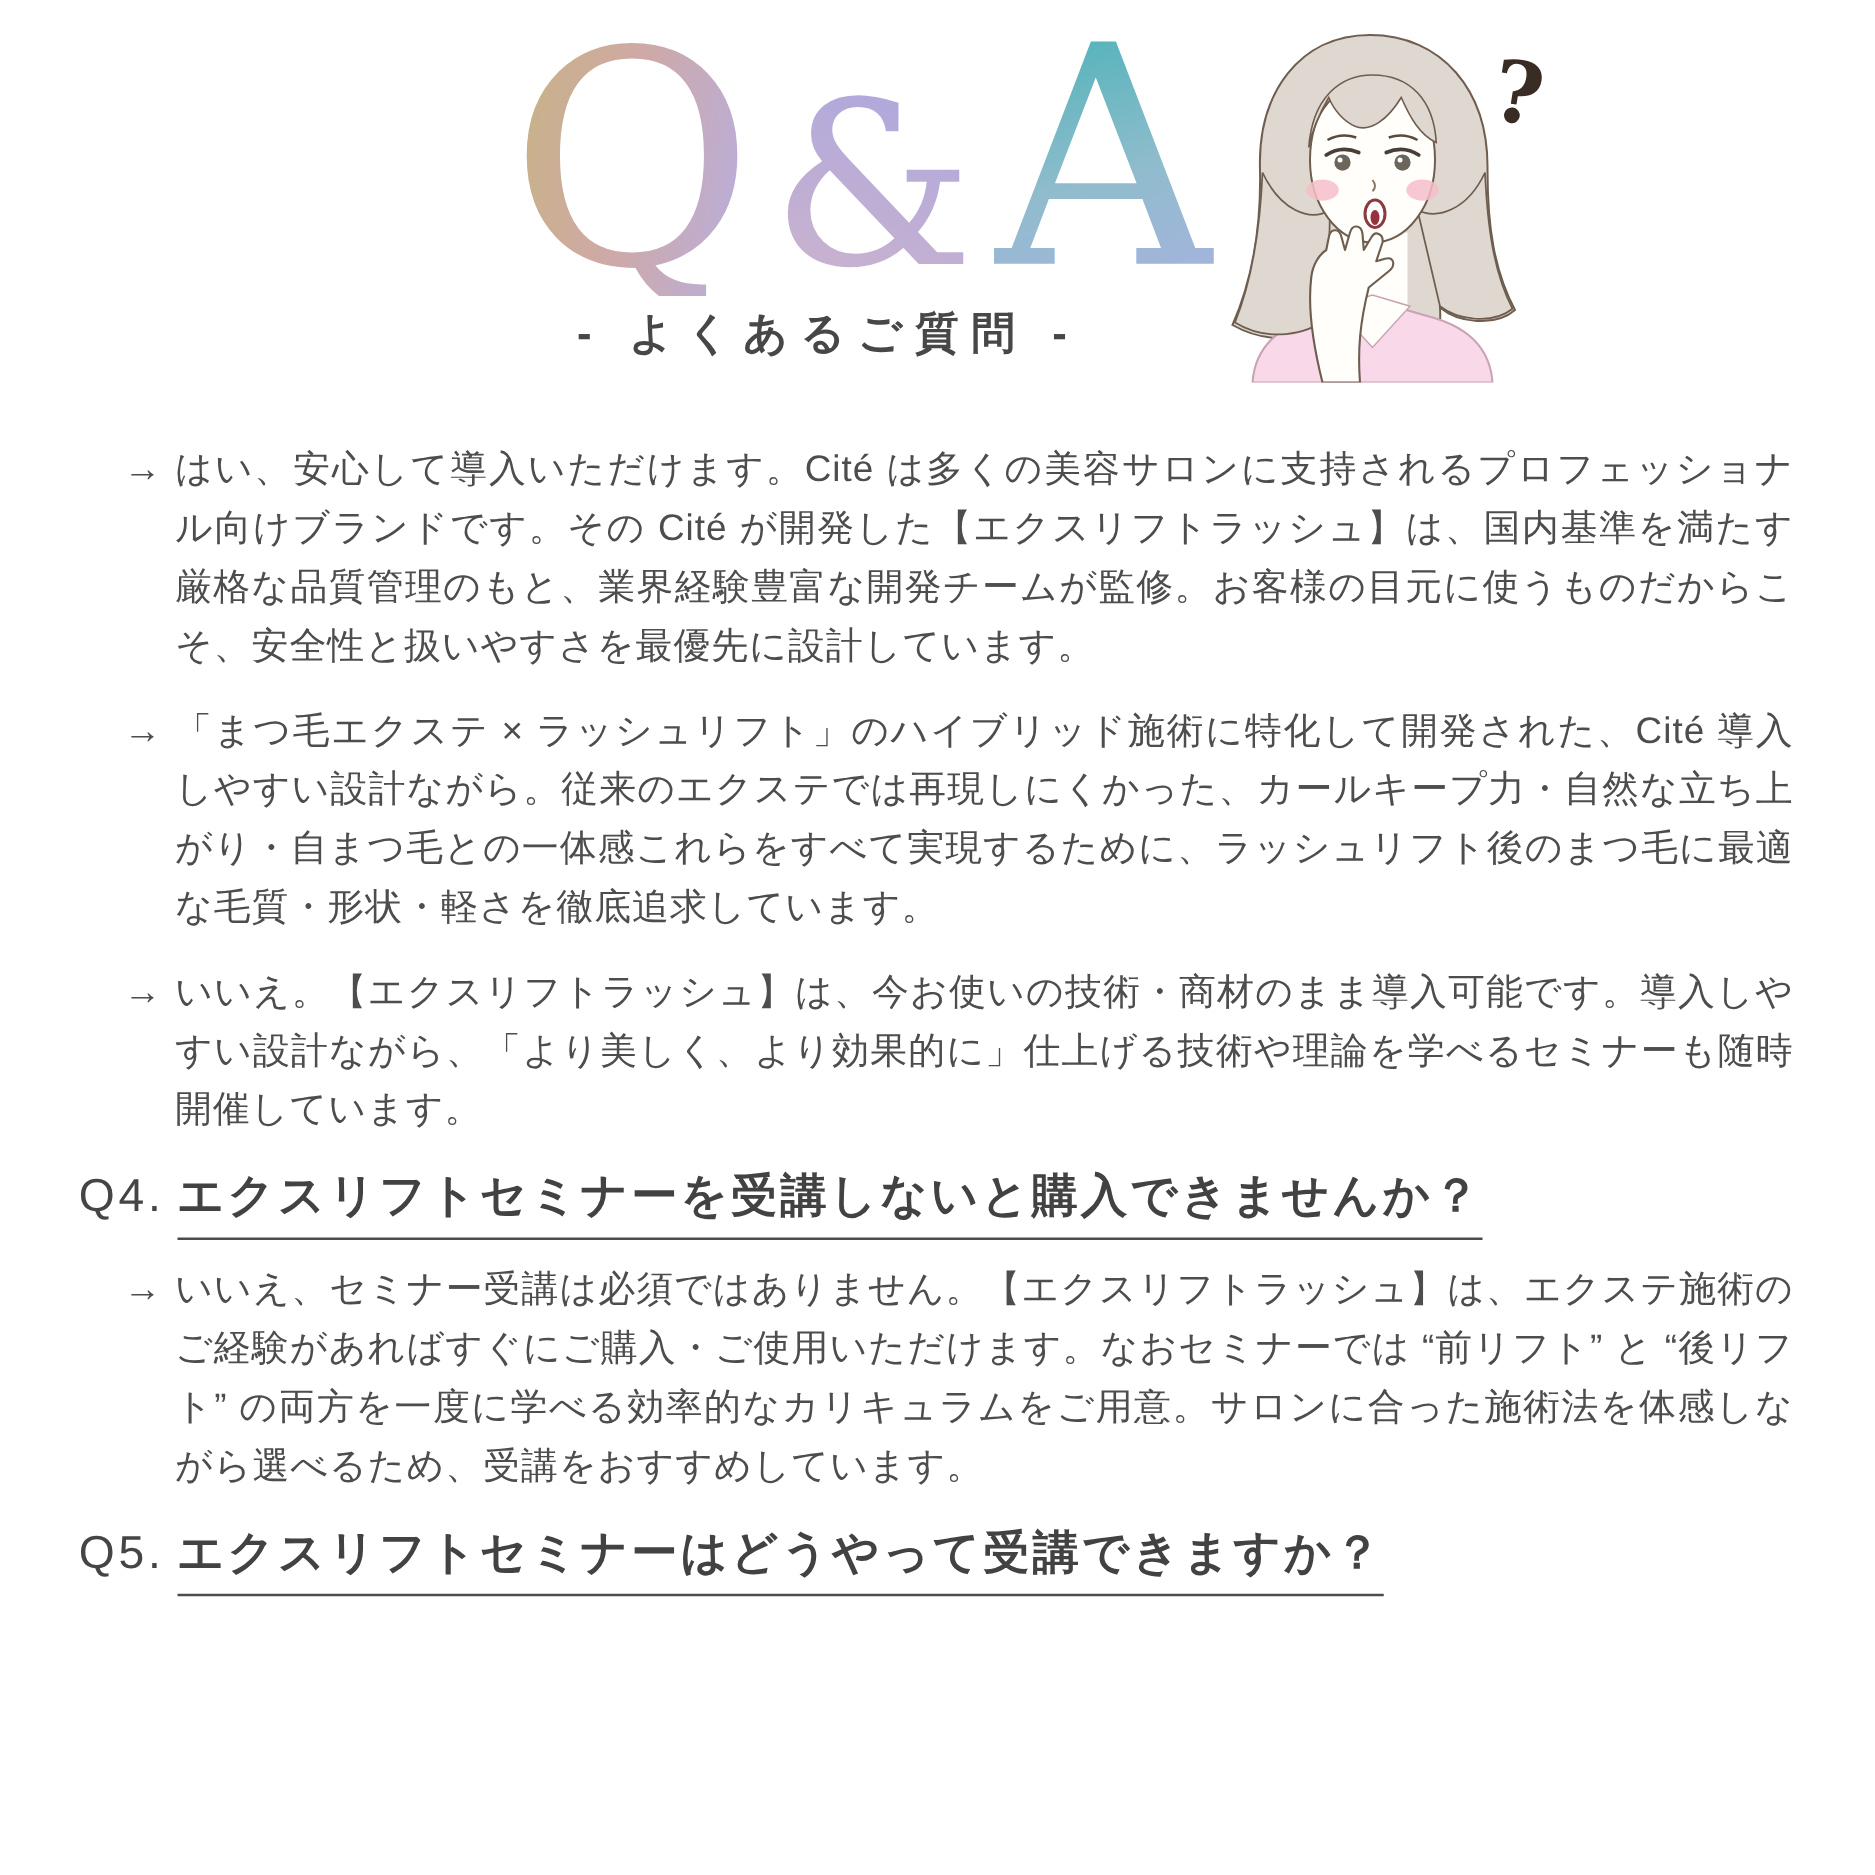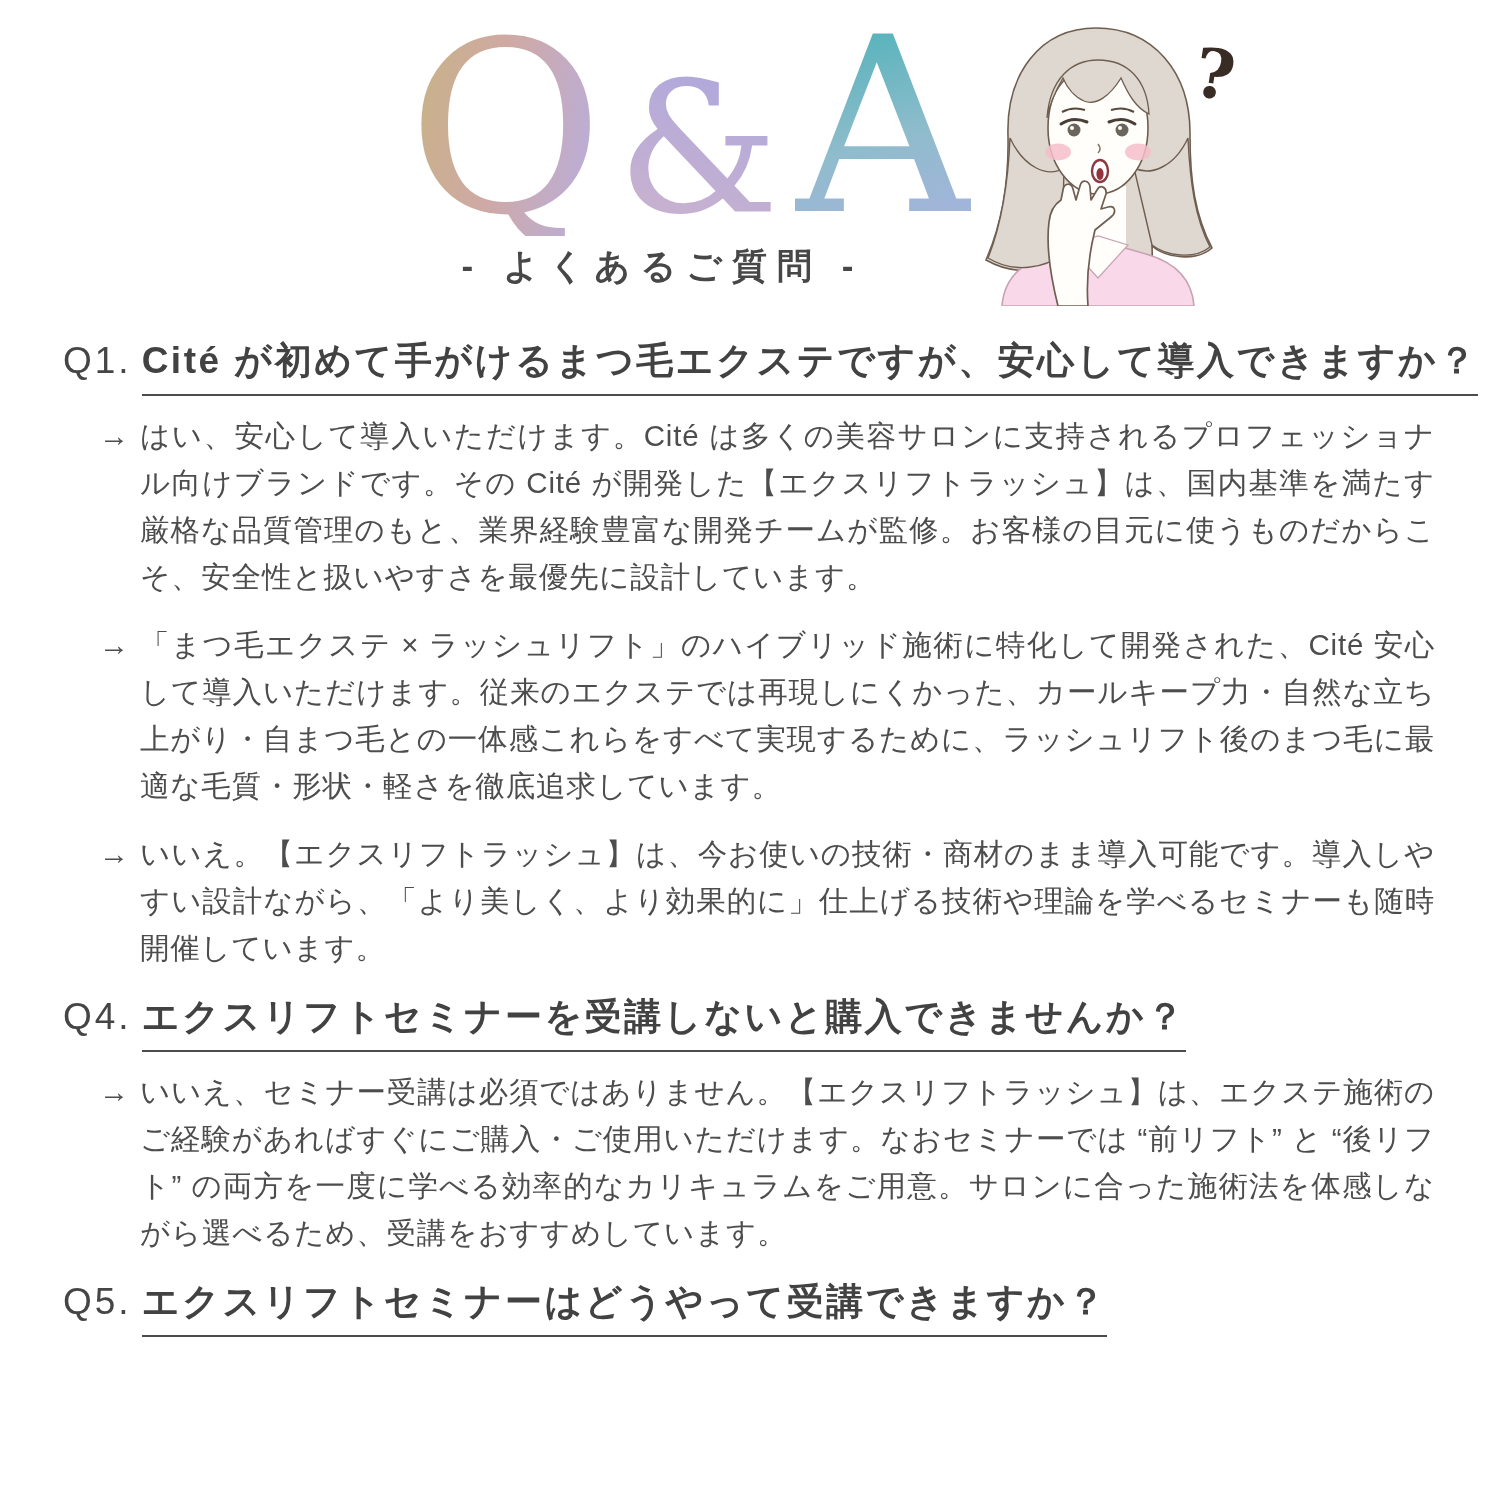--- a/index.html
+++ b/index.html
@@ -166,33 +166,30 @@
       <ellipse cx="152" cy="156" rx="3.6" ry="6" fill="#94323d"></ellipse>
 
       <path d="M110 288 C 102 256 98 228 101 204 C 102 194 107 186 113 182 L 115 172 C 116 165 123 164 125 171 L 128 182 L 132 168 C 134 161 141 162 142 169 L 143 182 L 149 172 C 152 166 159 169 158 176 L 153 191 L 160 189 C 167 187 169 194 163 199 L 147 212 C 140 240 138 262 140 288 Z" fill="#fffefb" stroke="#6f5e50" stroke-width="1.7" stroke-linejoin="round"></path>
 
       <text x="246" y="78" font-family="DejaVu Serif, Liberation Serif, serif" font-size="68" font-weight="bold" fill="#382c24" transform="rotate(9 252 60)">?</text>
     </svg>
   </header>
 
   <main class="faq-list" id="faq-list">
     <section class="faq-section">
-      <h2 class="question-row">
-        <span class="qnum">Q1.</span><span class="qtext">Cité が初めて手がけるまつ毛エクステですが、安心して導入できますか？</span>
-      </h2>
       <div class="answer">
         <span class="arrow">→</span>
         <p class="answer-text"><span>はい、安心して導入いただけます。Cité は多くの美容サロンに支持されるプロフェッショナル向けブランドです。その Cité が開発した</span><span class="seg-bold">【エクスリフトラッシュ】</span><span>は、国内基準を満たす厳格な品質管理のもと、業界経験豊富な開発チームが監修。お客様の目元に使うものだからこそ、安全性と扱いやすさを最優先に設計しています。</span></p>
       </div>
     </section>
 
     <section class="faq-section">
       <div class="answer">
         <span class="arrow">→</span>
-        <p class="answer-text"><span>「まつ毛エクステ × ラッシュリフト」のハイブリッド施術に特化して開発された、Cité 安心して導入いただけます。従来のエクステでは再現しにくかった、カールキープ力・自然な立ち上がり・自まつ毛との一体感これらをすべて実現するために、ラッシュリフト後のまつ毛に最適な毛質・形状・軽さを徹底追求しています。</span></p>
+        <p class="answer-text"><span>「まつ毛エクステ × ラッシュリフト」のハイブリッド施術に特化して開発された、Cité 導入しやすい設計ながら。従来のエクステでは再現しにくかった、カールキープ力・自然な立ち上がり・自まつ毛との一体感これらをすべて実現するために、ラッシュリフト後のまつ毛に最適な毛質・形状・軽さを徹底追求しています。</span></p>
       </div>
     </section>
 
     <section class="faq-section">
       <div class="answer">
         <span class="arrow">→</span>
         <p class="answer-text"><span>いいえ。</span><span class="seg-bold">【エクスリフトラッシュ】</span><span>は、今お使いの技術・商材のまま導入可能です。導入しやすい設計ながら、「より美しく、より効果的に」仕上げる技術や理論を学べるセミナーも随時開催しています。</span></p>
       </div>
     </section>
 

